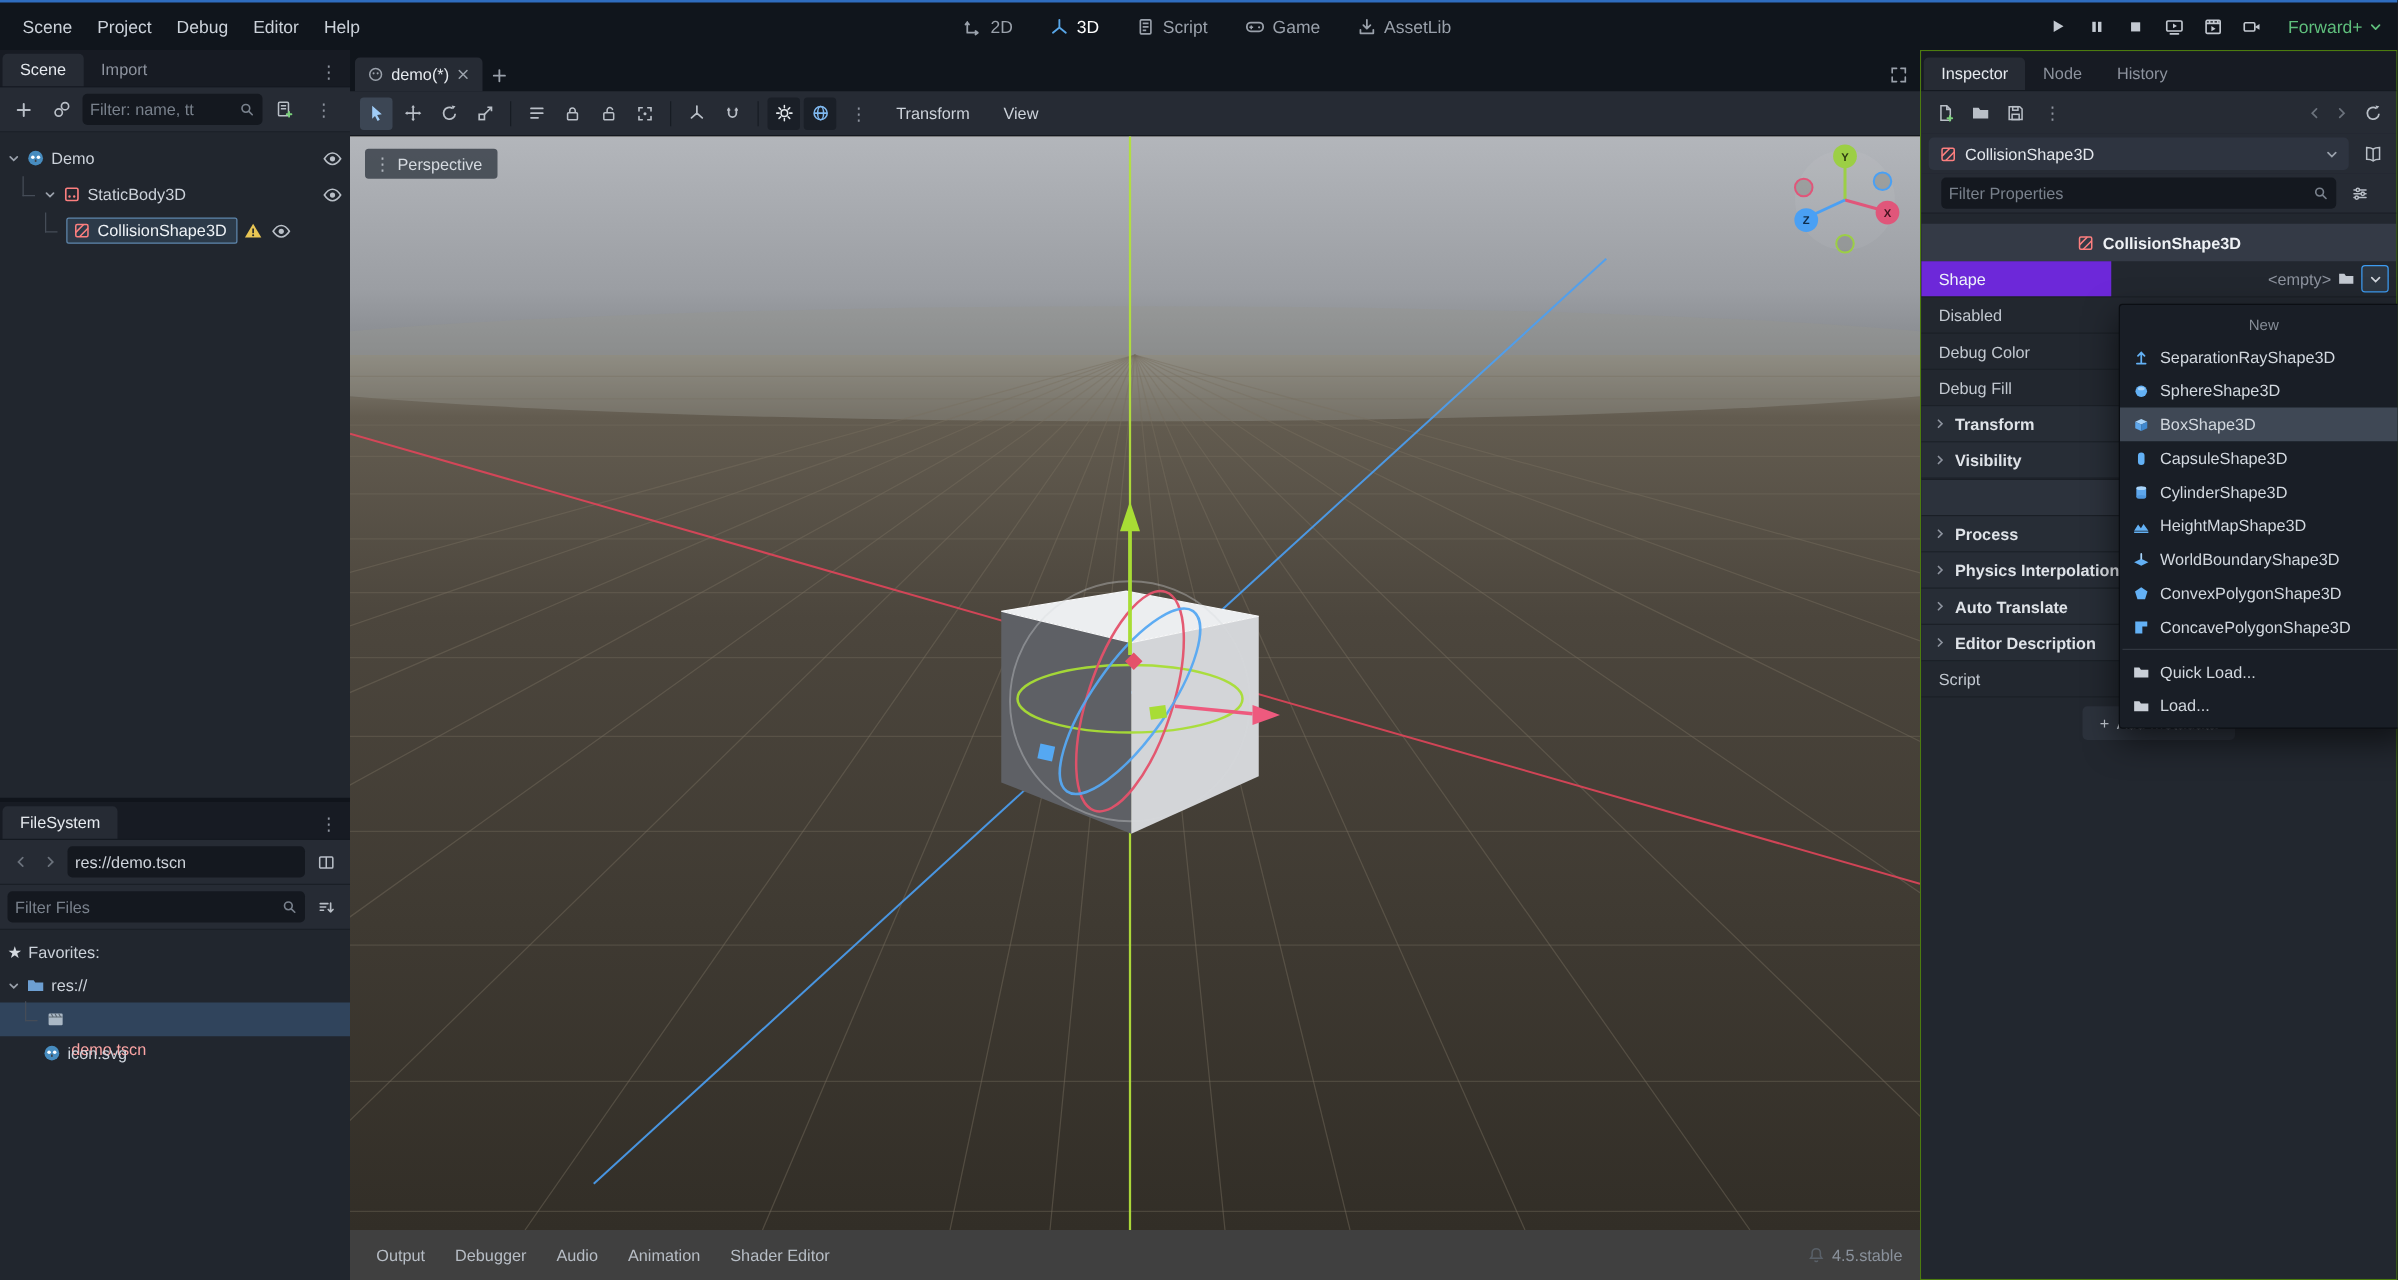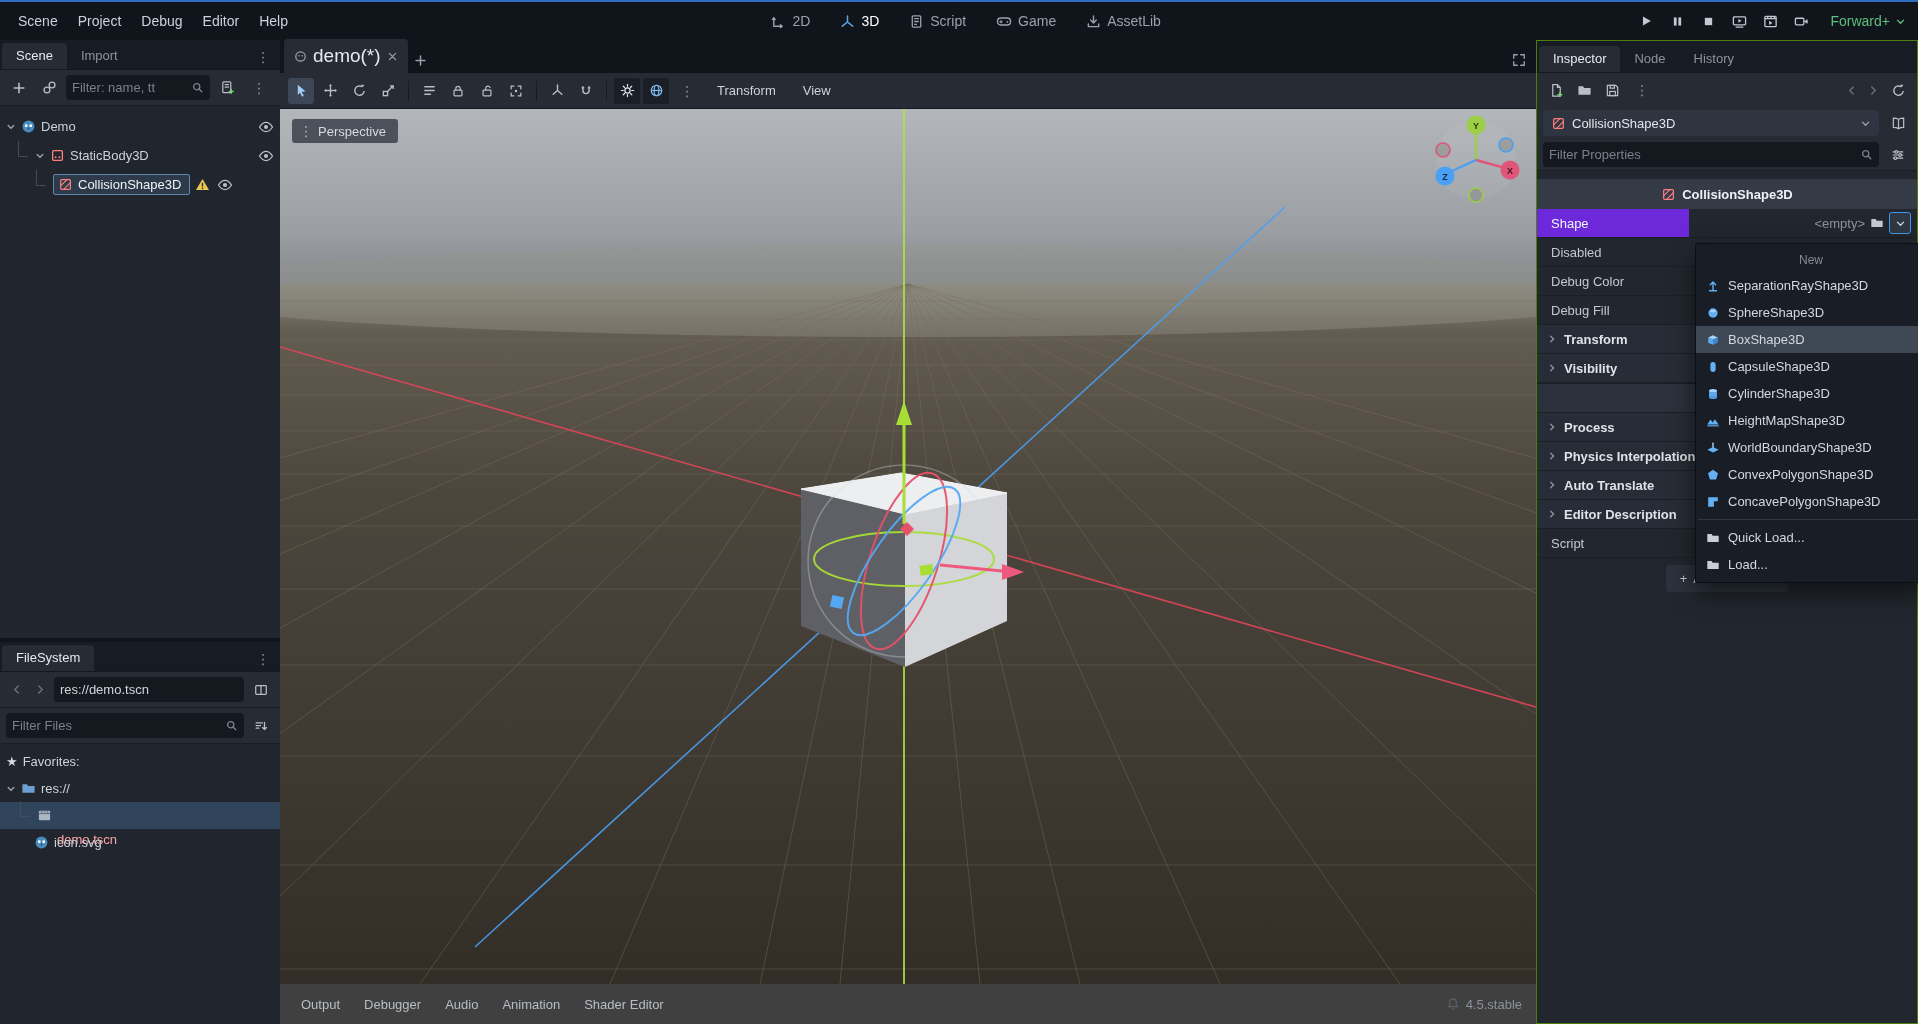--- a/index.html
+++ b/index.html
@@ -45,21 +45,21 @@
   .eye{margin-left:auto;flex:0 0 auto;}
   .selbox{display:flex;align-items:center;gap:5px;background:#2c3a49;border:1px solid #5f87ad;border-radius:2px;padding:2px 8px 2px 4px;}
   .selbox .label{color:#eef2f6;}
   .fsrow-sel{background:#30445c;}
   .fs-tree{padding:4px 0;}
   .fs-tree .trow{height:27px;}
 
   
   .centercol{flex:1;display:flex;flex-direction:column;min-width:0;}
   .scene-tabbar{height:33px;flex:0 0 auto;background:#10151c;display:flex;align-items:flex-end;padding:0 4px;}
-  .stab{display:flex;align-items:center;gap:6px;background:#262b34;color:#e6eaef;border-radius:4px 4px 0 0;padding:6px 10px;font-size:19px;}
+  .stab{display:flex;align-items:center;gap:6px;background:#262b34;color:#e6eaef;border-radius:4px 4px 0 0;padding:6px 10px;font-size:13px;}
   .newtab{width:26px;height:26px;display:flex;align-items:center;justify-content:center;color:#9aa1ab;}
   .scene-tabbar .spacer{flex:1;}
   .vp-toolbar{height:36px;flex:0 0 auto;background:#262b34;display:flex;align-items:center;gap:3px;padding:0 8px;border-bottom:1px solid #14181f;}
   .vsep{width:1px;height:20px;background:#171c23;margin:0 4px;}
   .menu-btn{padding:5px 12px;color:#ccd2da;font-size:13px;border-radius:3px;}
   .viewport{flex:1;position:relative;min-height:0;background:#3a362e;}
   .viewport svg.vp{position:absolute;inset:0;width:100%;height:100%;}
   .persp{position:absolute;left:12px;top:10px;display:flex;align-items:center;gap:5px;
     background:rgba(62,68,77,.88);border-radius:3px;padding:4px 12px 4px 7px;color:#d5dae0;font-size:13px;}
   .vp text{font:bold 9px "Liberation Sans",sans-serif;}
@@ -70,21 +70,21 @@
 
   
   .rightcol{width:382px;flex:0 0 auto;display:flex;flex-direction:column;background:#21262e;
     border:1px solid #4d7c0f;position:relative;}
   .insp-tabs{height:32px;flex:0 0 auto;background:#171b23;display:flex;align-items:flex-end;padding:0 2px;border-bottom:1px solid #141920;}
   .insp-toolbar{height:34px;flex:0 0 auto;display:flex;align-items:center;gap:2px;background:#262b34;padding:0 6px;}
   .insp-toolbar .spacer{flex:1;}
   .obj-row{height:32px;flex:0 0 auto;display:flex;align-items:center;gap:6px;background:#262b34;padding:0 6px;}
   .obj-select{flex:1;height:26px;display:flex;align-items:center;gap:6px;background:#2e3440;border-radius:4px;padding:0 8px;min-width:0;}
   .obj-select .label{flex:1;color:#e2e6eb;white-space:nowrap;overflow:hidden;}
-  .filter-row{height:32px;flex:0 0 auto;display:flex;align-items:center;gap:6px;background:#262b34;padding:0 6px;border-bottom:1px solid #1a1f26;}
+  .filter-row{height:32px;flex:0 0 auto;display:flex;align-items:center;gap:6px;background:#262b34;padding:0 16px;border-bottom:1px solid #1a1f26;}
   .insp-body{flex:1;overflow:hidden;padding-top:8px;background:#22272f;}
   .cat{height:30px;display:flex;align-items:center;justify-content:center;gap:6px;background:#343a46;color:#eef1f5;font-weight:bold;}
   .cat-empty{height:30px;background:#2c323c;border-top:1px solid #1a1f26;border-bottom:1px solid #1a1f26;}
   .prow{height:29px;display:flex;align-items:stretch;border-bottom:1px solid #1b2027;}
   .plabel{width:152px;flex:0 0 auto;display:flex;align-items:center;padding:0 4px 0 14px;color:#c2c8d0;white-space:nowrap;overflow:hidden;}
   .plabel.sel{background:#6d28d9;color:#eef4fa;}
   .pval{flex:1;display:flex;align-items:center;justify-content:flex-end;gap:5px;padding:0 6px;min-width:0;}
   .empty-val{color:#8d939e;white-space:nowrap;}
   .drop-btn{width:22px;height:22px;display:flex;align-items:center;justify-content:center;background:#2e3742;border:1px solid #3d9bf0;border-radius:3px;color:#cfd4db;}
   .srow{height:29px;display:flex;align-items:center;gap:7px;padding:0 10px;background:#272d36;border-bottom:1px solid #1b2027;color:#dfe3e8;font-weight:bold;}

